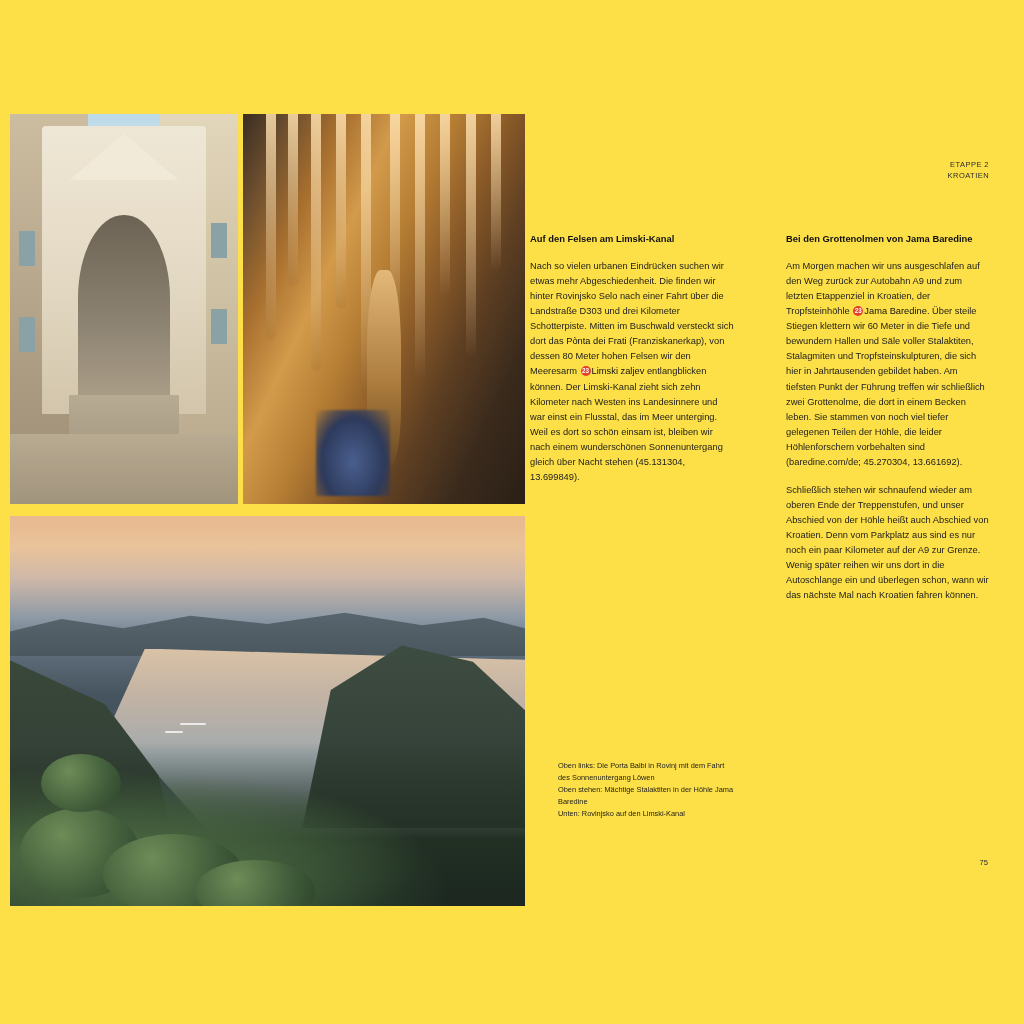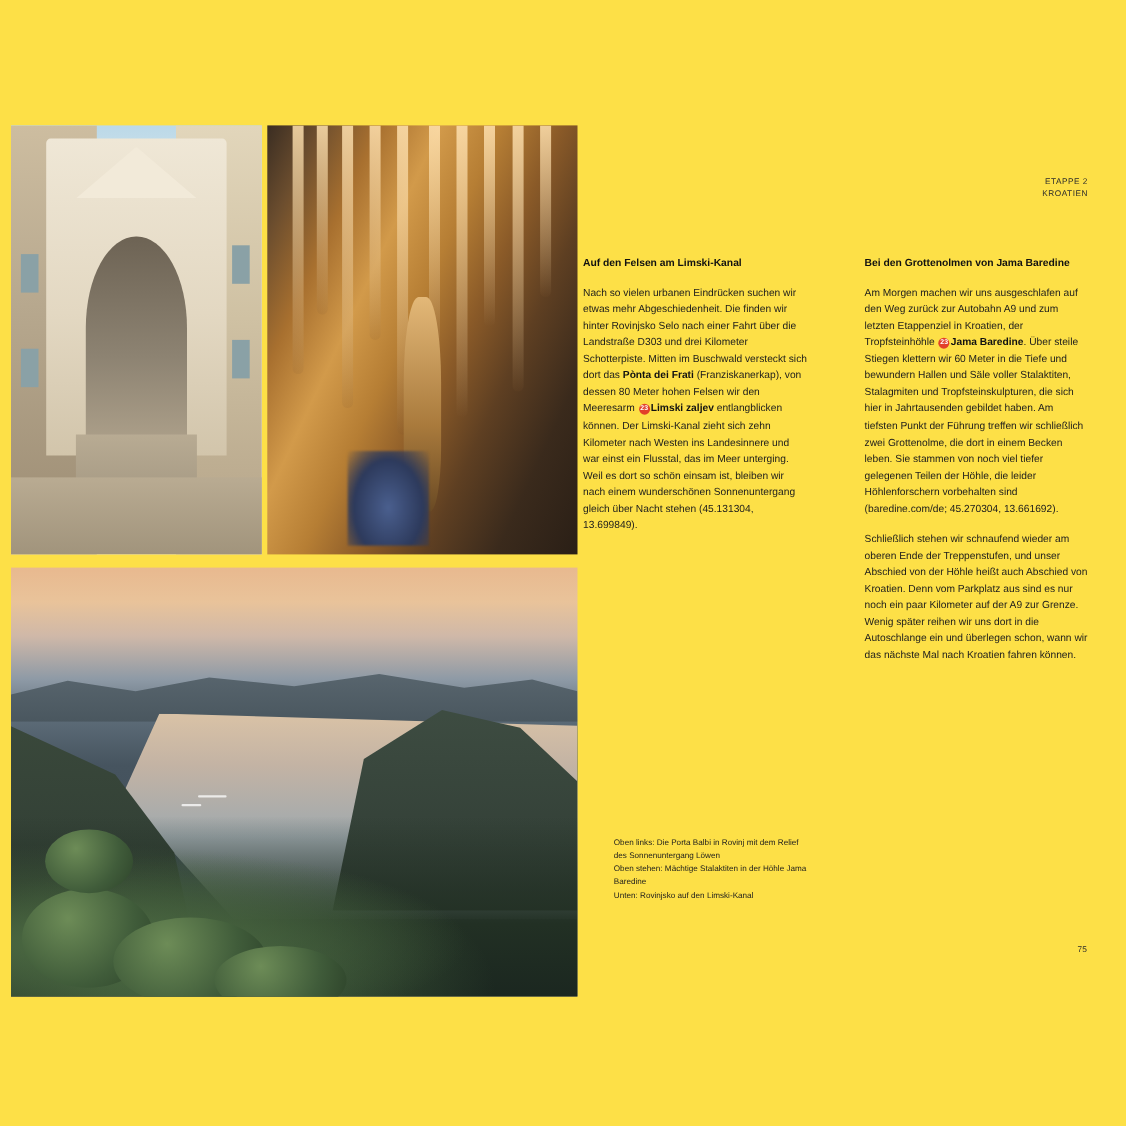--- a/index.html
+++ b/index.html
@@ -180,21 +180,21 @@
     line-height: 1.4;
     color: #111;
   }
   .col p {
     margin: 0 0 13px 0;
     text-align: left;
     hyphens: auto;
   }
   .col p:last-child { margin-bottom: 0; }
 
-  b.poi { font-weight: bold; color: #111; }
+  b.poi { font-weight: normal; color: #111; }
 
   .poi-num {
     display: inline-block;
     width: 10px;
     height: 10px;
     border-radius: 50%;
     background: #e2402a;
     color: #fff;
     font-size: 6.3px;
     line-height: 10px;
@@ -280,21 +280,21 @@
     <p><span>Nach so vielen urbanen Eindrücken suchen wir etwas mehr Abgeschiedenheit. Die finden wir hinter Rovinjsko Selo nach einer Fahrt über die Landstraße D303 und drei Kilometer Schotterpiste. Mitten im Buschwald versteckt sich dort das </span><b class="poi">Pònta dei Frati</b><span> (Franziskanerkap), von dessen 80 Meter hohen Felsen wir den Meeresarm </span><span class="poi-num">23</span><b class="poi">Limski zaljev</b><span> entlangblicken können. Der Limski-Kanal zieht sich zehn Kilometer nach Westen ins Landesinnere und war einst ein Flusstal, das im Meer unterging. Weil es dort so schön einsam ist, bleiben wir nach einem wunderschönen Sonnenuntergang gleich über Nacht stehen (45.131304, 13.699849).</span></p>
   </div>
 
   <div class="col" id="col-right">
     <h2>Bei den Grottenolmen von Jama Baredine</h2>
     <p><span>Am Morgen machen wir uns ausgeschlafen auf den Weg zurück zur Autobahn A9 und zum letzten Etappenziel in Kroatien, der Tropfsteinhöhle </span><span class="poi-num">23</span><b class="poi">Jama Baredine</b><span>. Über steile Stiegen klettern wir 60 Meter in die Tiefe und bewundern Hallen und Säle voller Stalaktiten, Stalagmiten und Tropfsteinskulpturen, die sich hier in Jahrtausenden gebildet haben. Am tiefsten Punkt der Führung treffen wir schließlich zwei Grottenolme, die dort in einem Becken leben. Sie stammen von noch viel tiefer gelegenen Teilen der Höhle, die leider Höhlenforschern vorbehalten sind (baredine.com/de; 45.270304, 13.661692).</span></p>
     <p>Schließlich stehen wir schnaufend wieder am oberen Ende der Treppenstufen, und unser Abschied von der Höhle heißt auch Abschied von Kroatien. Denn vom Parkplatz aus sind es nur noch ein paar Kilometer auf der A9 zur Grenze. Wenig später reihen wir uns dort in die Autoschlange ein und überlegen schon, wann wir das nächste Mal nach Kroatien fahren können.</p>
   </div>
 
   <div class="captions">
-    <div>Oben links: Die Porta Balbi in Rovinj mit dem Relief</div>
+    <div>Oben links: Die Porta Balbi in Rovinj mit dem Fahrt</div>
     <div>des Sonnenuntergang Löwen</div>
     <div>Oben stehen: Mächtige Stalaktiten in der Höhle Jama</div>
     <div>Baredine</div>
     <div>Unten: Rovinjsko auf den Limski-Kanal</div>
   </div>
 
   <div class="folio">75</div>
 
 </div>
 

